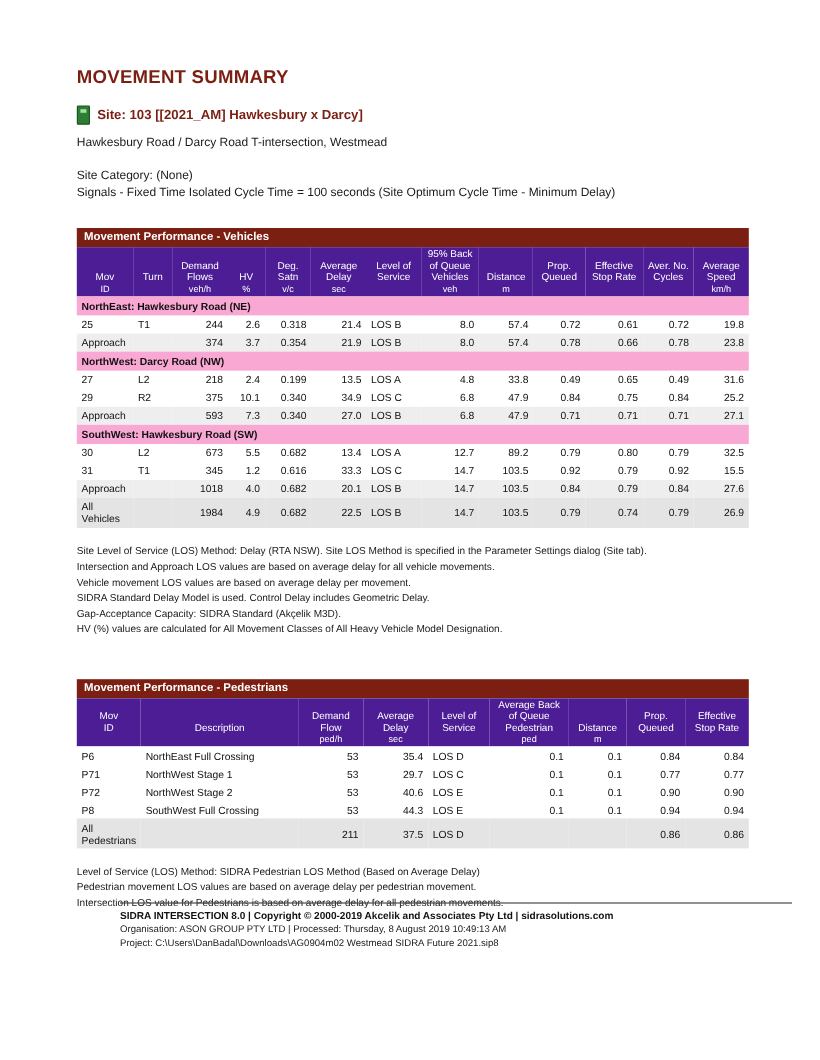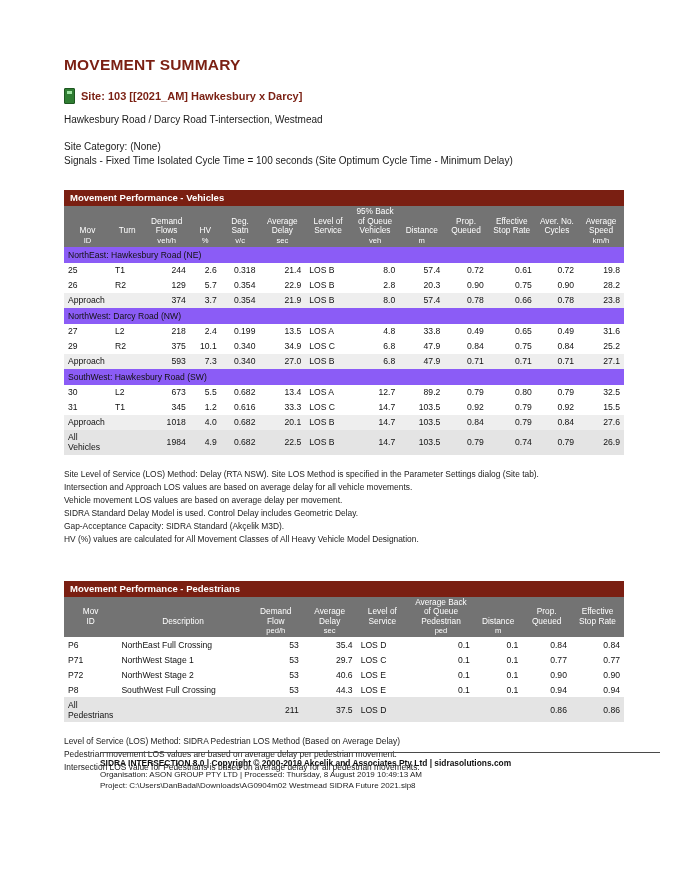--- a/index.html
+++ b/index.html
@@ -78,21 +78,21 @@
   }
   .tbl-title {
     background: #7a1f12;
     color: #ffffff;
     font-size: 9.5px;
     font-weight: bold;
     padding: 3px 6px;
     text-align: left;
   }
   .hdr-row th {
-    background: #737373;
+    background: #4c1d95;
     color: #ffffff;
     font-weight: normal;
     font-size: 8.3px;
     padding: 1px 4px 2px 4px;
     vertical-align: bottom;
     line-height: 9.5px;
     text-align: center;
   }
   .hdr-row th.left { text-align: center; }
   .sub {
@@ -101,22 +101,22 @@
     line-height: 9px;
   }
   td {
     padding: 2.5px 4px;
     font-size: 8.6px;
     line-height: 10px;
     color: #111111;
     border: none;
   }
   tr.band td {
-    background: #8b5cf6;
-    font-weight: normal;
+    background: #f9a8d4;
+    font-weight: bold;
     font-style: normal;
     font-size: 8.6px;
     padding: 3px 4px;
   }
   tr.approach td, tr.total td {
     background: #eeeeee;
   }
   tr.total td {
     background: #e4e4e4;
   }
@@ -206,35 +206,20 @@
         <td class="r">0.318</td>
         <td class="r">21.4</td>
         <td class="l">LOS B</td>
         <td class="r">8.0</td>
         <td class="r">57.4</td>
         <td class="r">0.72</td>
         <td class="r">0.61</td>
         <td class="r">0.72</td>
         <td class="r">19.8</td>
       </tr>
-      <tr class="data">
-        <td class="l">26</td>
-        <td class="l">R2</td>
-        <td class="r">129</td>
-        <td class="r">5.7</td>
-        <td class="r">0.354</td>
-        <td class="r">22.9</td>
-        <td class="l">LOS B</td>
-        <td class="r">2.8</td>
-        <td class="r">20.3</td>
-        <td class="r">0.90</td>
-        <td class="r">0.75</td>
-        <td class="r">0.90</td>
-        <td class="r">28.2</td>
-      </tr>
       <tr class="approach">
         <td class="l">Approach</td>
         <td class="l"></td>
         <td class="r">374</td>
         <td class="r">3.7</td>
         <td class="r">0.354</td>
         <td class="r">21.9</td>
         <td class="l">LOS B</td>
         <td class="r">8.0</td>
         <td class="r">57.4</td>

